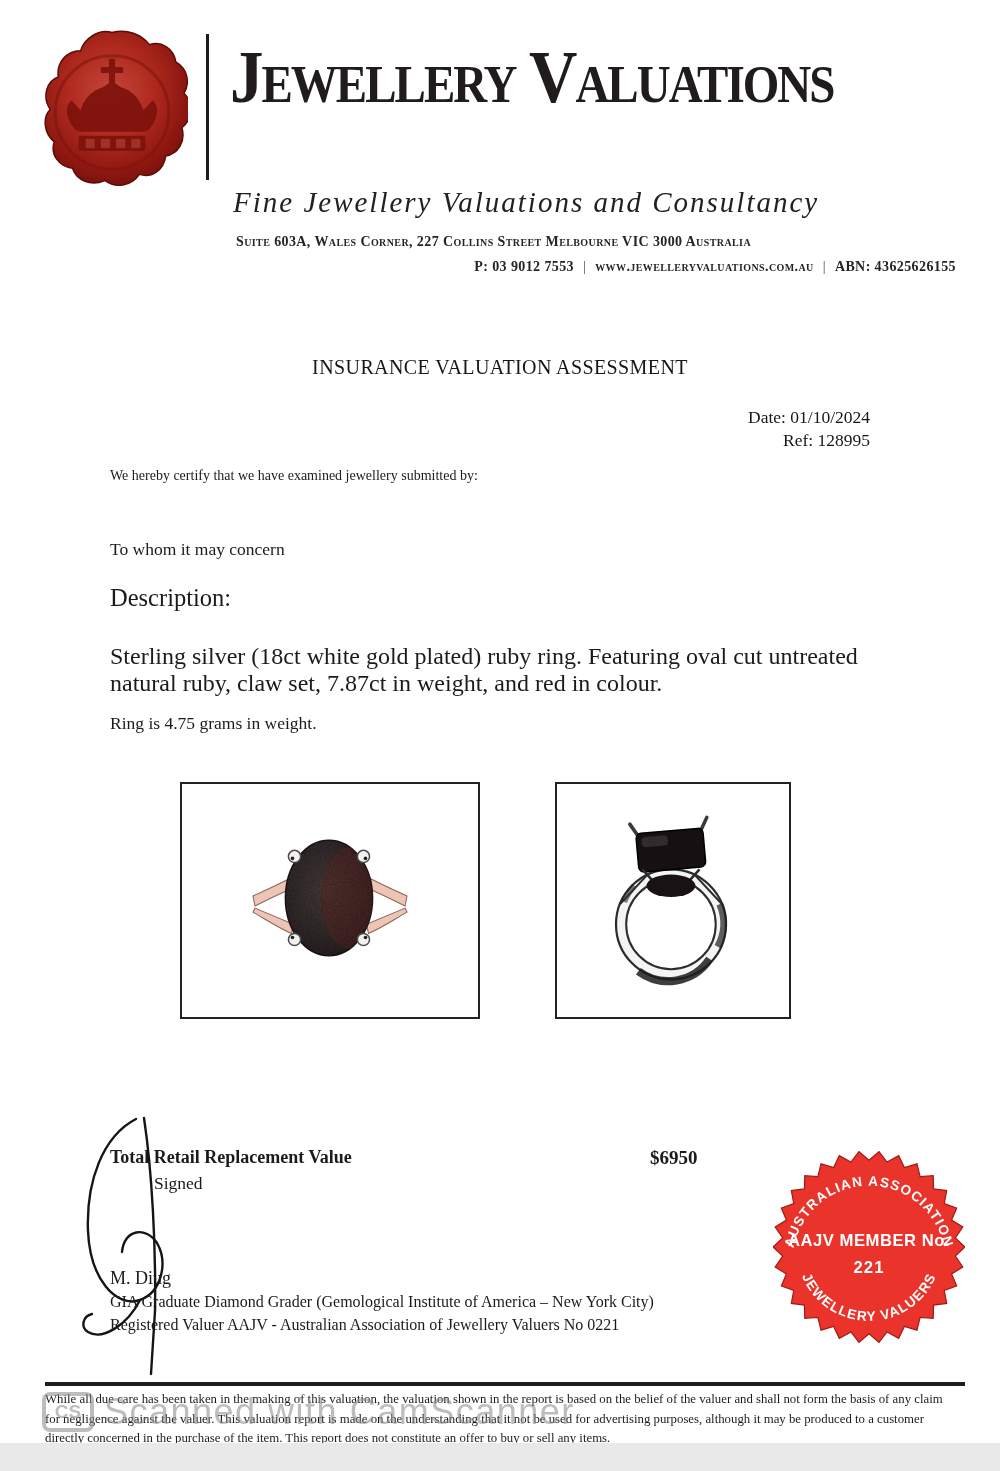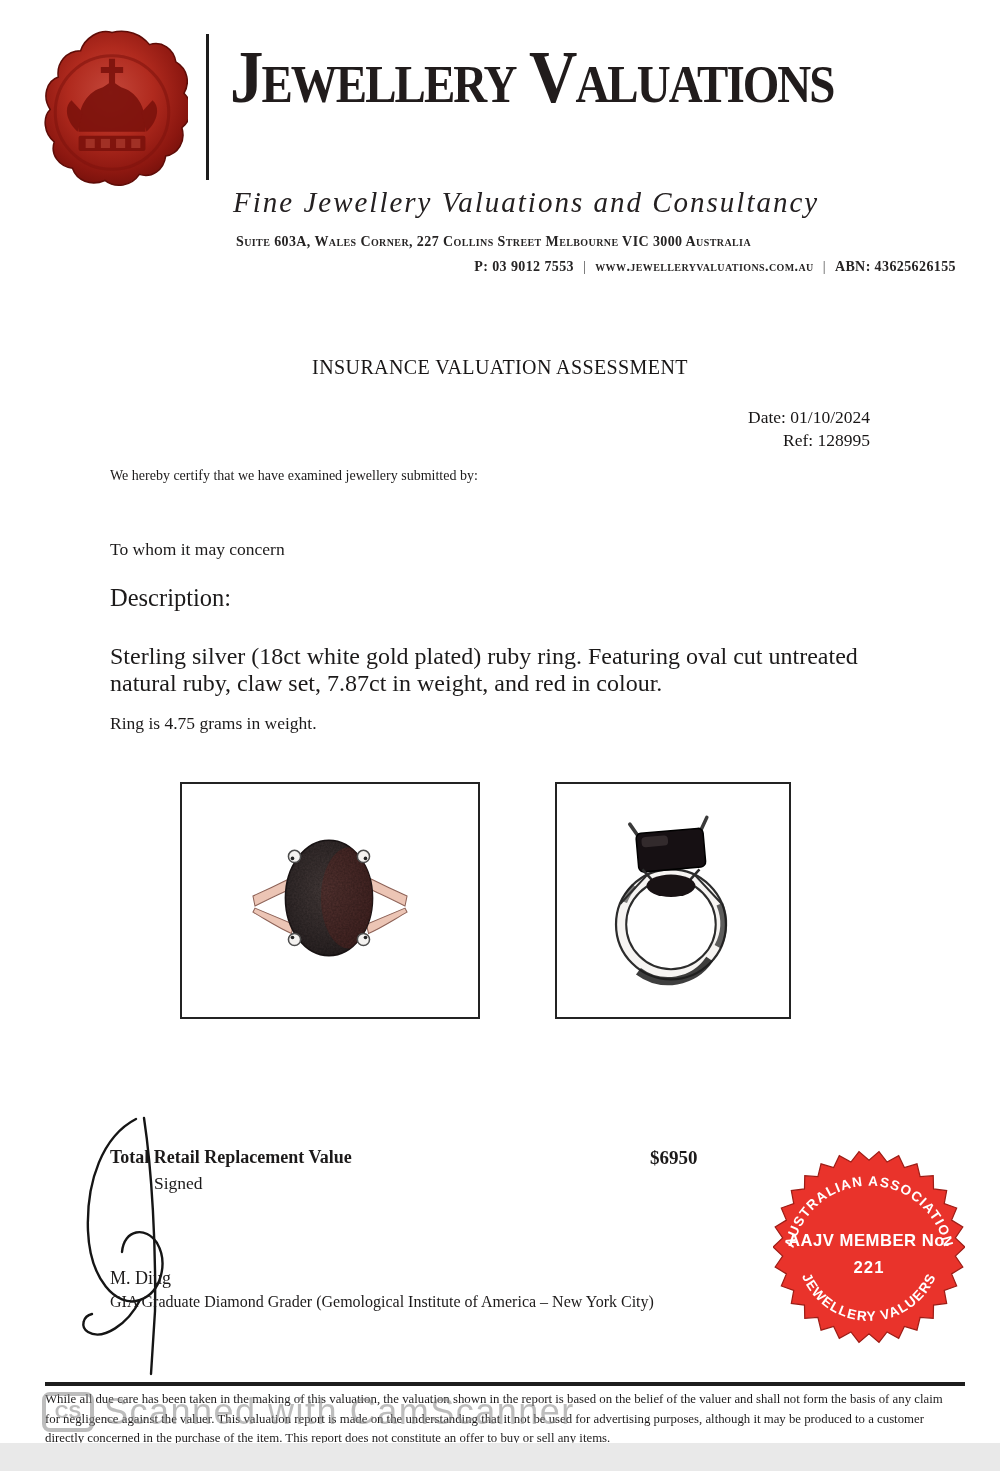--- a/index.html
+++ b/index.html
@@ -240,20 +240,21 @@
   <svg class="abs signature-svg" viewBox="0 0 202 262" aria-hidden="true">
     <g fill="none" stroke="#151515" stroke-width="2.4" stroke-linecap="round">
       <path d="M 78,3 C 45,20 28,65 30,115 C 32,163 58,192 82,184 C 104,176 110,146 99,127 C 88,110 66,113 64,136"></path>
       <path d="M 82,184 C 70,208 45,225 30,216 C 22,211 25,200 34,198"></path>
       <path d="M 86,2 C 94,55 98,130 97,195 L 93,258"></path>
     </g>
   </svg>
 
   <div class="abs valuer-name">M. Diug</div>
   <div class="abs credential-1">GIA Graduate Diamond Grader (Gemological Institute of America – New York City)</div>
+  <div class="abs credential-2">Registered Valuer AAJV - Australian Association of Jewellery Valuers No 0221</div>
 
   <svg class="abs membership-seal" viewBox="0 0 190 200" aria-hidden="true">
     <defs>
       <path id="arcTop" d="M 19.3,108.6 A 76,76 0 0 1 170.7,108.6" fill="none"></path>
       <path id="arcBottom" d="M 25,118 A 72,72 0 0 0 165,118" fill="none"></path>
     </defs>
     <polygon points="190,100 180.5,109 187.9,119.8 176.8,126.6 181.8,138.6 169.5,143 171.9,155.8 158.9,157.5 158.6,170.6 145.6,169.6 142.5,182.3 130,178.6 124.4,190.4 112.9,184.1 104.9,194.5 95,186 85.1,194.5 77.1,184.1 65.6,190.4 60,178.6 47.5,182.3 44.4,169.6 31.4,170.6 31.1,157.5 18.1,155.8 20.5,143 8.2,138.6 13.2,126.6 2.1,119.8 9.5,109 0,100 9.5,91 2.1,80.2 13.2,73.4 8.2,61.4 20.5,57 18.1,44.2 31.1,42.5 31.4,29.4 44.4,30.4 47.5,17.7 60,21.4 65.6,9.6 77.1,15.9 85.1,5.5 95,14 104.9,5.5 112.9,15.9 124.4,9.6 130,21.4 142.5,17.7 145.6,30.4 158.6,29.4 158.9,42.5 171.9,44.2 169.5,57 181.8,61.4 176.8,73.4 187.9,80.2 180.5,91" fill="#e9332b" stroke="#9d1d16" stroke-width="1.2"></polygon>
     <text font-family="Liberation Sans, sans-serif" font-size="13.5" font-weight="600" fill="#ffffff" letter-spacing="1.2">
       <textPath href="#arcTop" startOffset="50%" text-anchor="middle">AUSTRALIAN ASSOCIATION</textPath>
     </text>

